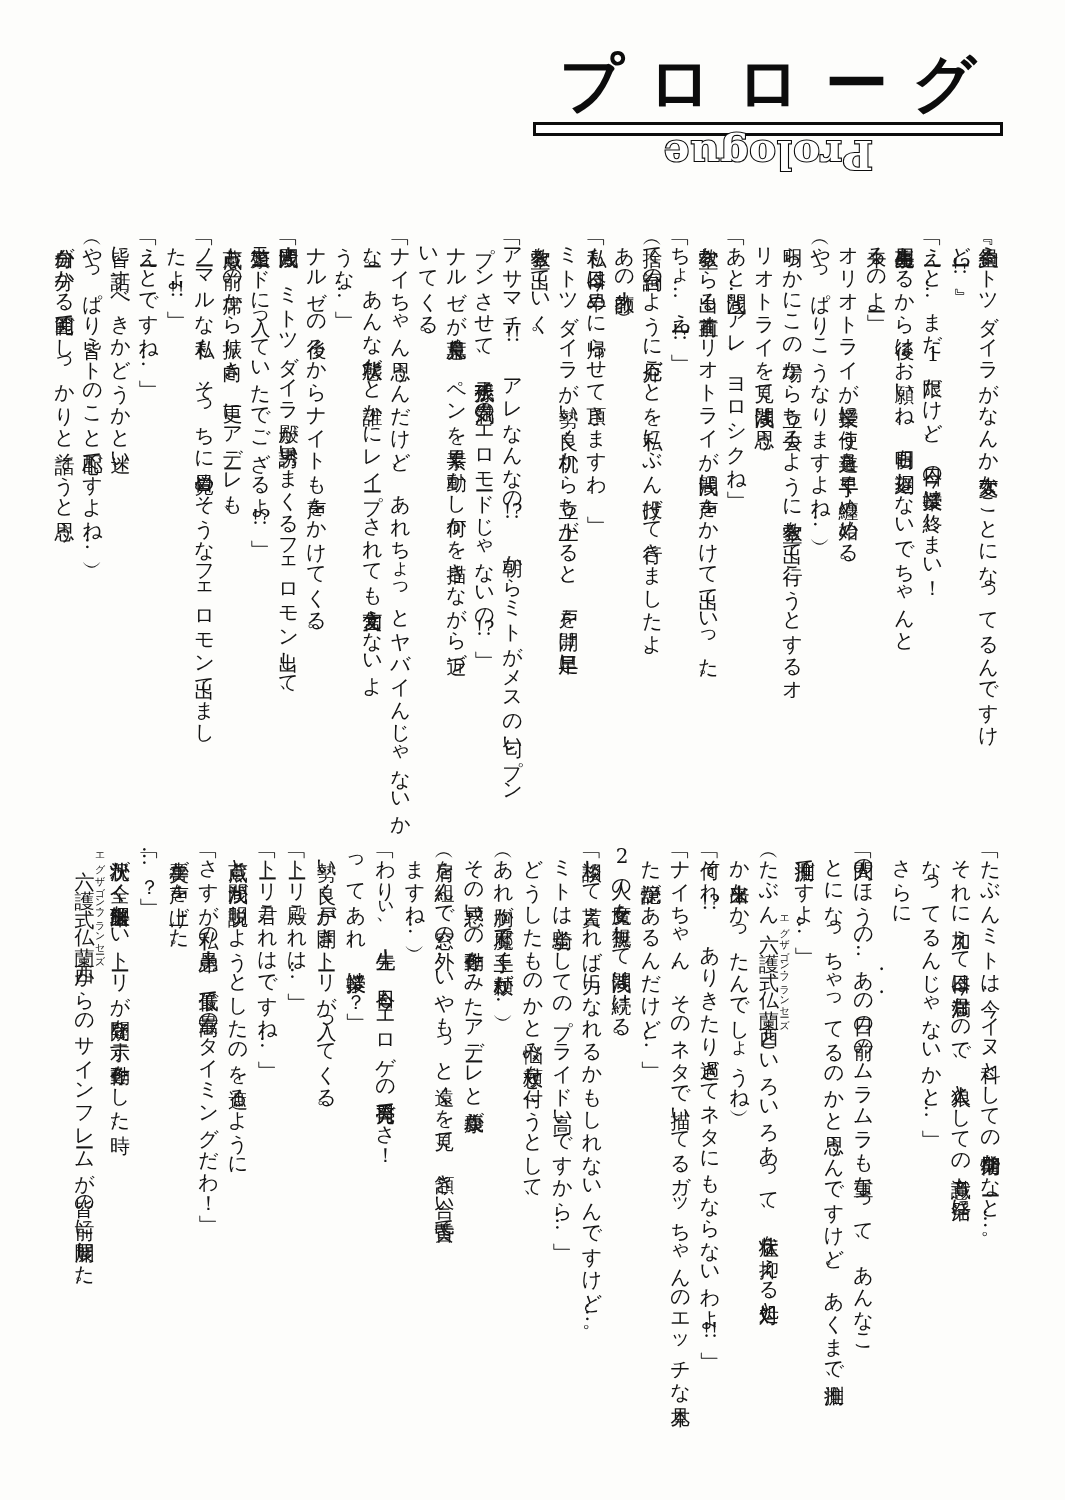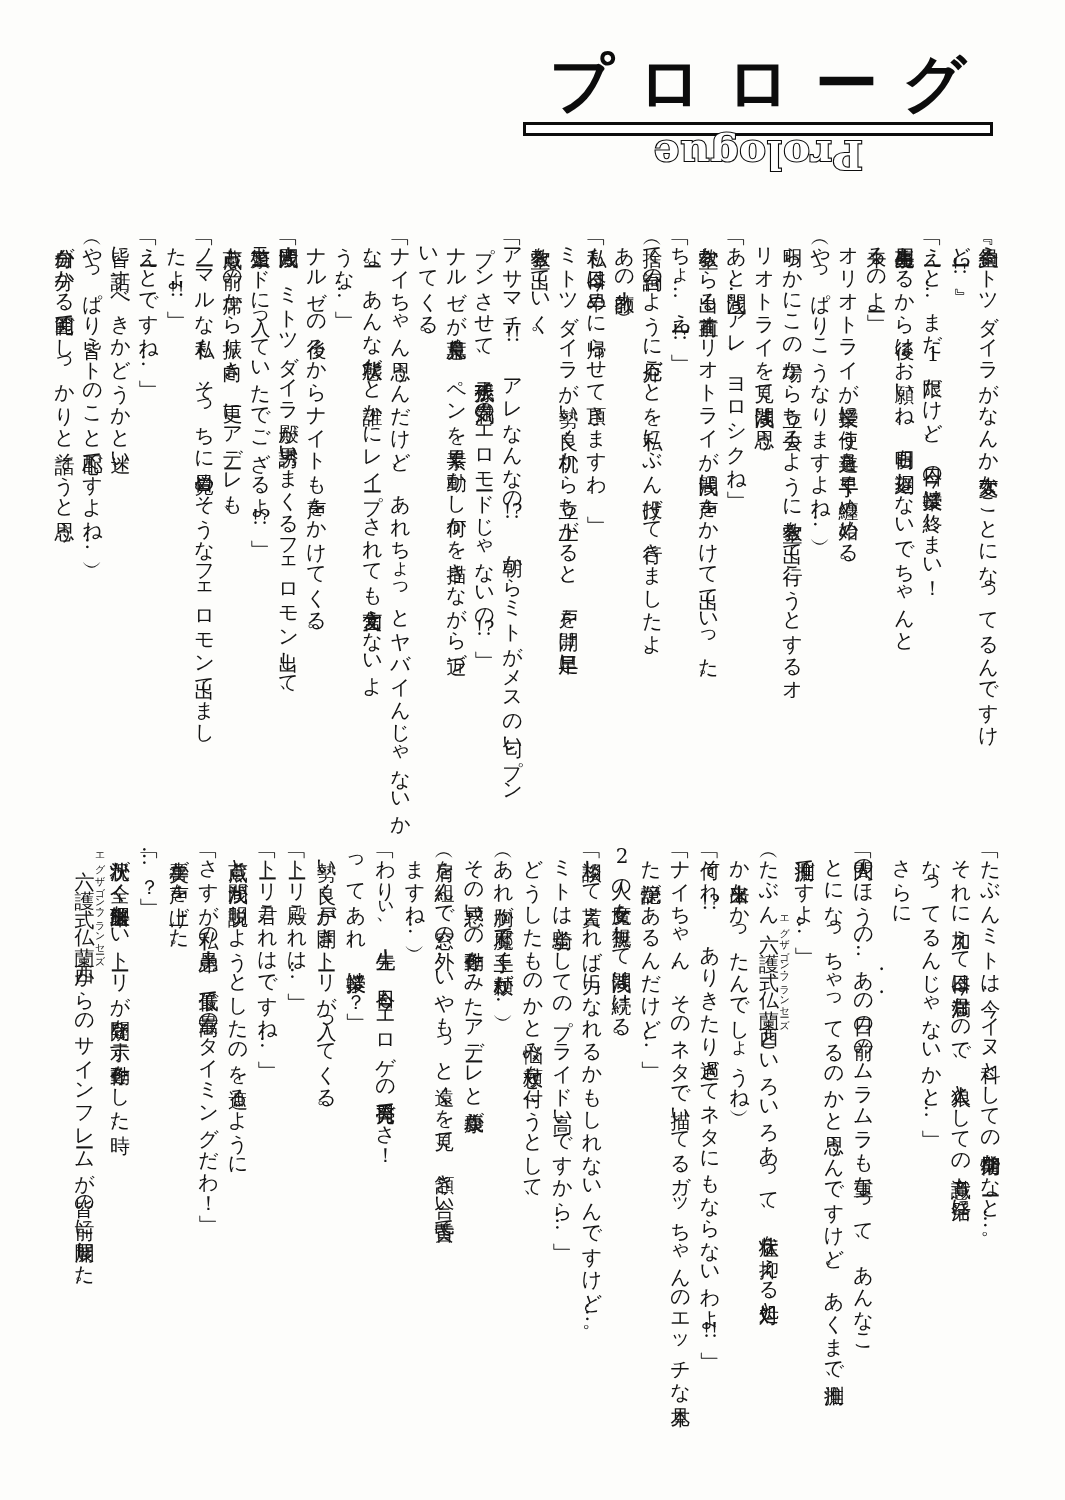--- a/index.html
+++ b/index.html
@@ -12,21 +12,21 @@
     background: #fdfdfb;
     color: #141414;
     font-family: "DejaVu Serif", serif;
     overflow: hidden;
   }
 
   
   .title-block {
     position: absolute;
     top: 50px;
-    right: 72px;
+    right: 62px;
     width: 470px;
   }
   .title-jp {
     font-size: 63px;
     font-weight: 700;
     letter-spacing: 24px;
     line-height: 1.05;
     text-align: center;
     white-space: nowrap;
     text-indent: 24px; 

